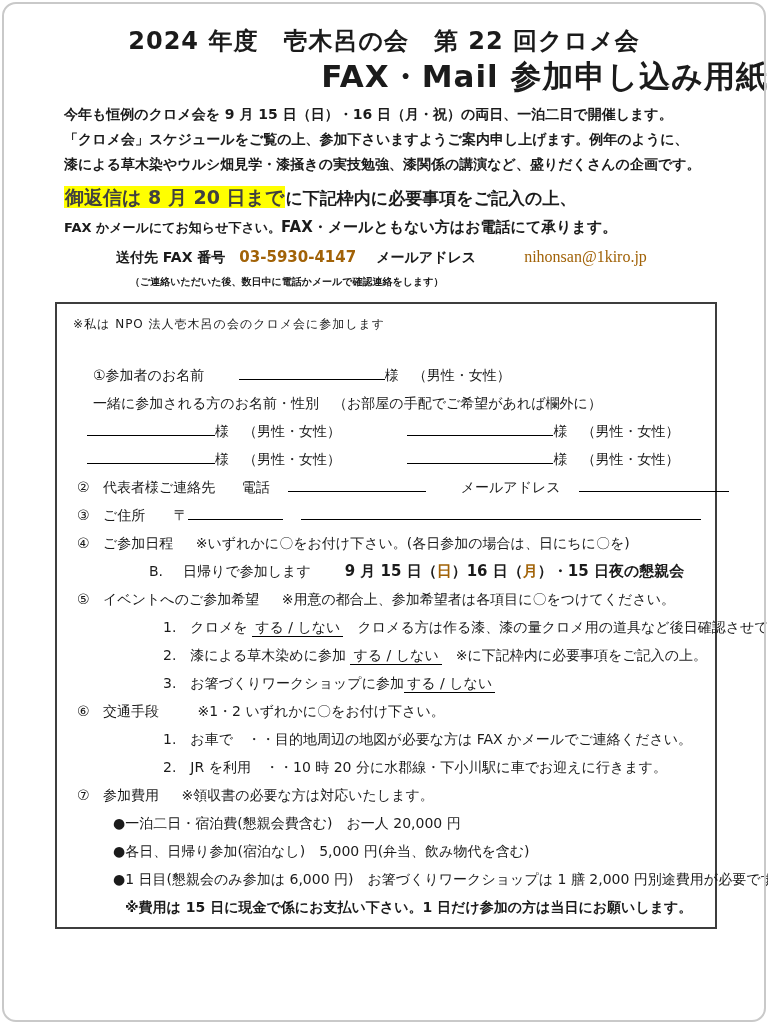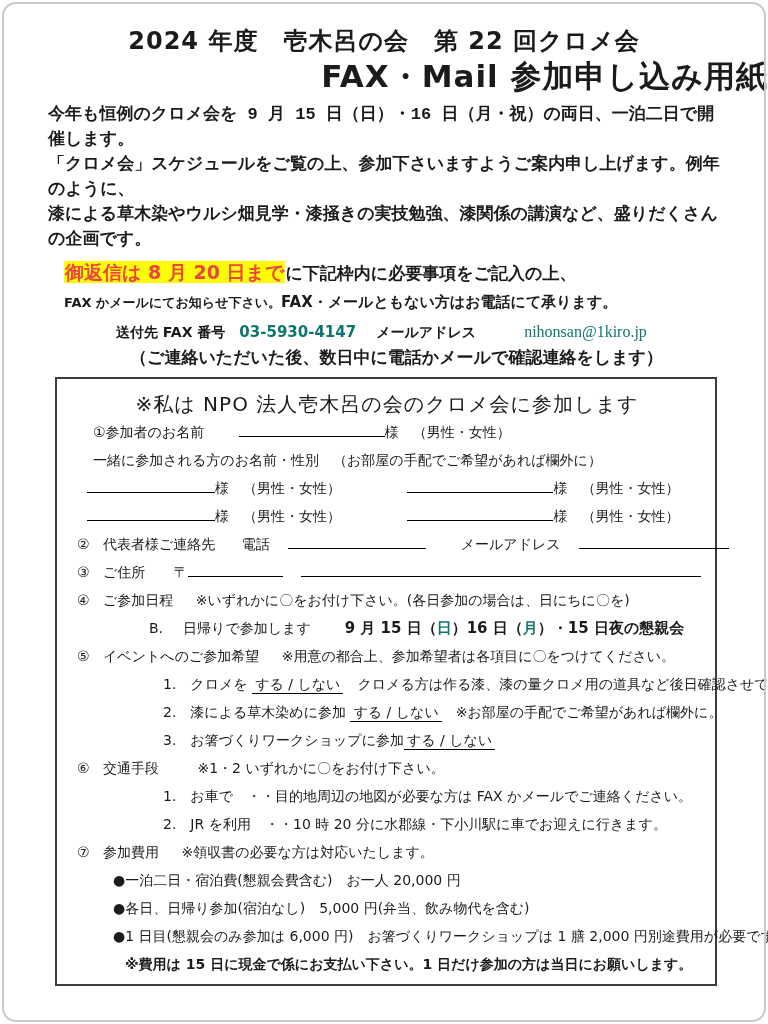--- a/index.html
+++ b/index.html
@@ -14,40 +14,40 @@
   .page-frame {
     position:absolute; inset:2px;
     border:2px solid #c9c9c9;
     border-radius:14px;
     pointer-events:none;
     z-index:10;
   }
   
   .title1 { margin-top:24px; text-align:center; font-size:24px; font-weight:bold; line-height:34px; letter-spacing:1px; }
   .title2 { text-align:right; font-size:31px; font-weight:bold; line-height:37px; letter-spacing:1px; }
-  .intro  { margin:7px 40px 0 48px; font-size:17px; font-weight:bold; line-height:25px;font-family:Liberation Mono, monospace; }
+  .intro  { margin:7px 40px 0 64px; font-size:14px; font-weight:bold; line-height:25px; }
   .deadline-line { margin:7px 40px 0 64px; font-size:17px; font-weight:bold; line-height:27px; }
-  .hl-red { background:#ffff00; color:#ef4444; font-size:19px; font-weight:bold; padding:0 1px; }
+  .hl-red { background:#ffff00; color:#404040; font-size:19px; font-weight:bold; padding:0 1px; }
   .fax-line { margin:1px 40px 0 64px; line-height:28px; }
   .fax-big  { font-size:13px; font-weight:bold; }
   .fax-small{ font-size:15px; font-weight:bold; }
   .send-line { margin:4px 0 0 116px; font-size:14px; font-weight:bold; line-height:22px; }
-  .red { color:#0f766e; }
+  .red { color:#a16207; }
   .fax-num { font-size:15px; padding:0 14px 0 14px; }
   .email { font-family:"Liberation Serif","DejaVu Serif",serif; font-size:16px; font-weight:normal; padding-left:48px; }
   .mail-label { padding-left:6px; }
-  .confirm-note { margin:3px 0 8px 130px; font-size:17px; font-weight:bold; line-height:22px; }
+  .confirm-note { margin:3px 0 8px 130px; font-size:10px; font-weight:bold; line-height:22px; }
   
   .box {
     margin:9px 51px 0 55px;
     border:2px solid #3d3d3d;
     padding:12px 14px 6px 16px;
     font-size:14px;
   }
-  .box-heading { text-align:center; font-size:20px; letter-spacing:1px; margin-bottom:0; }
+  .box-heading { font-size:12px; letter-spacing:1px; margin-bottom:28px; }
   .row { line-height:28px; height:28px; white-space:nowrap; }
   .blank { display:inline-block; border-bottom:1.5px solid #000; height:16px; vertical-align:baseline; }
   .qnum { display:inline-block; width:30px; padding-left:4px; }
   .sub  { padding-left:76px; }
   .sub2 { padding-left:90px; }
   .gap-s { display:inline-block; width:14px; }
   .gap-m { display:inline-block; width:30px; }
   .choice { border-bottom:1.5px solid #000; padding:0 3px 1px 3px; }
   .bold { font-weight:bold; }
   .b-date { font-weight:bold; font-size:15px; padding-left:34px; }
@@ -127,21 +127,21 @@
   <div class="row">
     <span class="qnum">⑤</span><span>イベントへのご参加希望</span>
     <span class="gap-m" style="width:18px;"></span><span>※用意の都合上、参加希望者は各項目に〇をつけてください。</span>
   </div>
 
   <div class="row sub2">
     <span>1.</span><span class="gap-s"></span><span>クロメを </span><span class="choice">する / しない</span><span>　クロメる方は作る漆、漆の量クロメ用の道具など後日確認させて頂きます。</span>
   </div>
 
   <div class="row sub2">
-    <span>2.</span><span class="gap-s"></span><span>漆による草木染めに参加 </span><span class="choice">する / しない</span><span>　※お部屋の手配でご希望があれば欄外に。</span>
+    <span>2.</span><span class="gap-s"></span><span>漆による草木染めに参加 </span><span class="choice">する / しない</span><span>　※に下記枠内に必要事項をご記入の上。</span>
   </div>
 
   <div class="row sub2">
     <span>3.</span><span class="gap-s"></span><span>お箸づくりワークショップに参加</span><span class="choice">する / しない</span>
   </div>
 
   <div class="row">
     <span class="qnum">⑥</span><span>交通手段</span>
     <span class="gap-m" style="width:34px;"></span><span>※1・2 いずれかに〇をお付け下さい。</span>
   </div>

